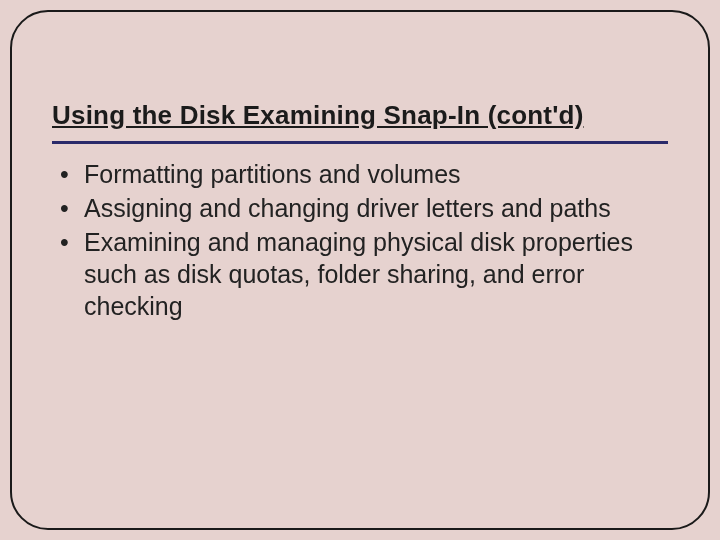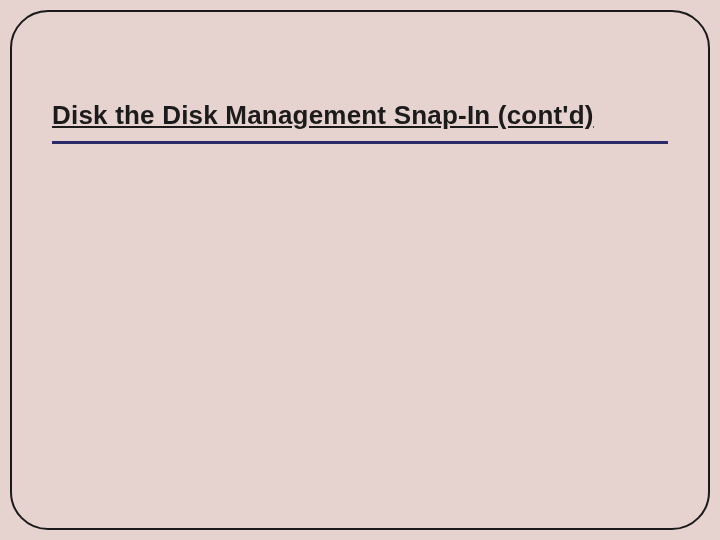--- a/index.html
+++ b/index.html
@@ -53,15 +53,20 @@
     top: 0;
     font-size: 25px;
     color: #222;
   }
 </style>
 </head>
 <body>
 
 <div class="slide-frame">
   <div class="content">
-    <div class="title">Disk the Disk Management Snap-In (cont'd)</div>
+    <div class="title">Using the Disk Examining Snap-In (cont'd)</div>
+    <ul class="bullets">
+      <li>Formatting partitions and volumes</li>
+      <li>Assigning and changing driver letters and paths</li>
+      <li>Examining and managing physical disk properties such as disk quotas, folder sharing, and error checking</li>
+    </ul>
   </div>
 </div>
 
 </body></html>

